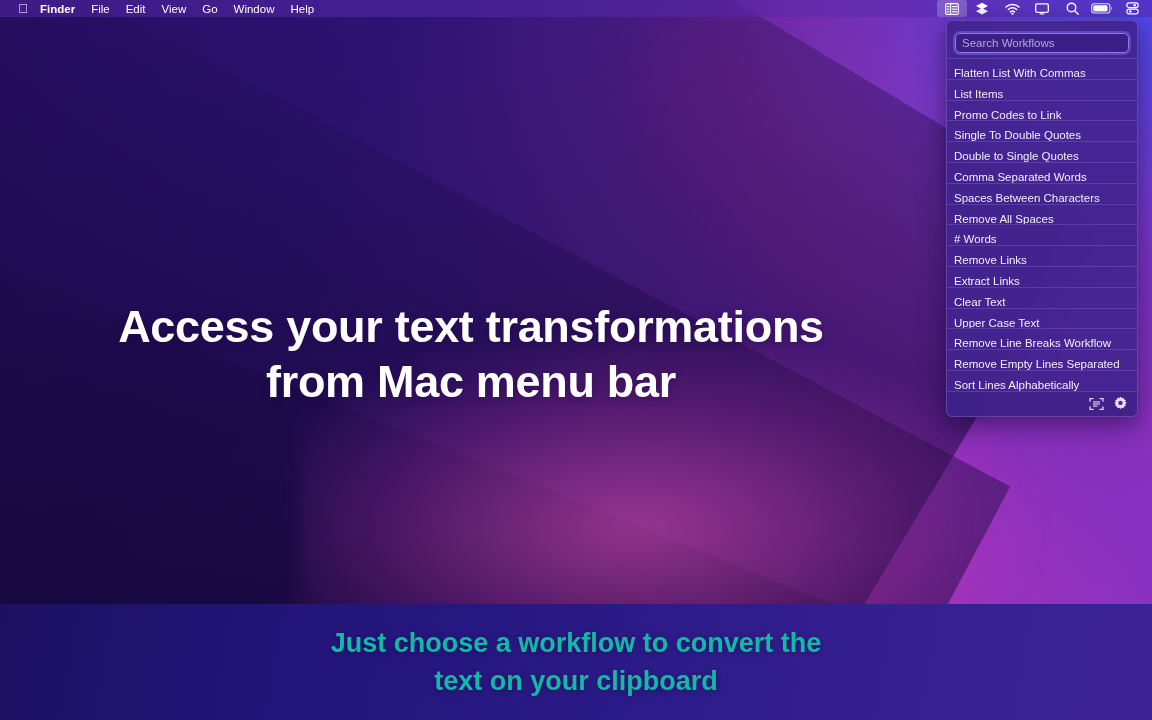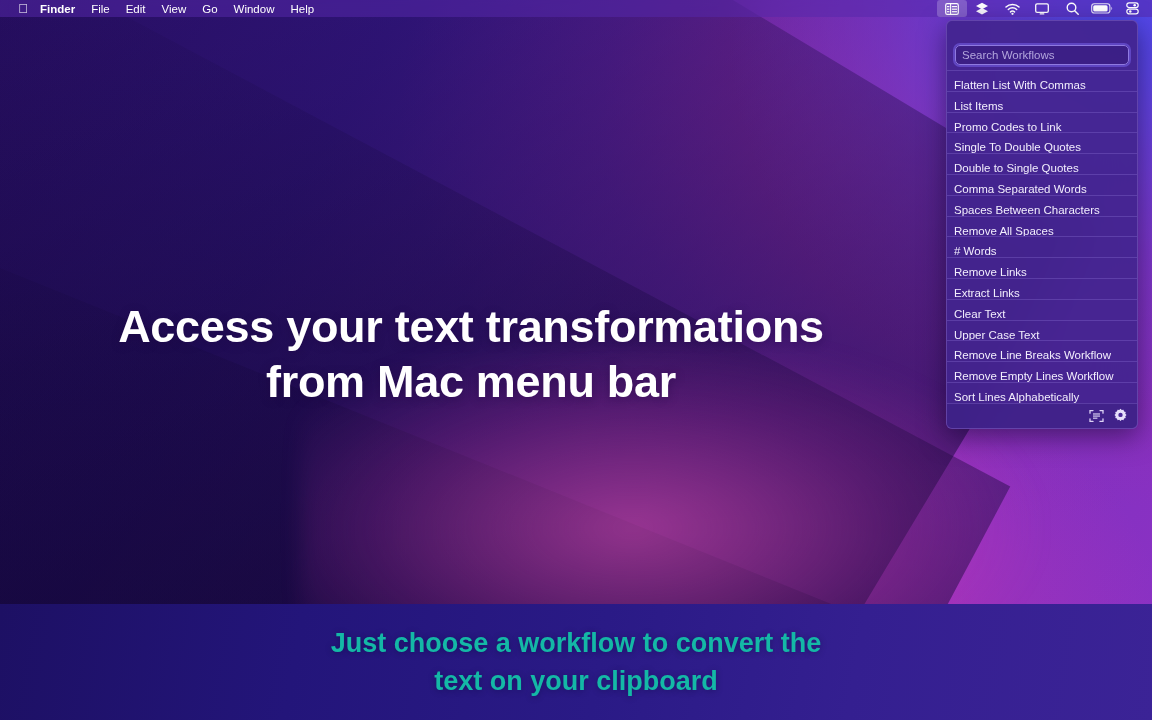--- a/index.html
+++ b/index.html
@@ -105,21 +105,21 @@
   #panel{
     position:absolute; left:946px; top:20px; width:192px;
     background:rgba(66,36,142,0.92);
     backdrop-filter:blur(22px);
     border-radius:6px;
     border:1px solid rgba(168,140,230,0.30);
     box-shadow:0 8px 26px rgba(14,4,40,0.50);
     overflow:hidden;
     z-index:50;
   }
-  #search-wrap{ padding:24px 8px 5px 8px; }
+  #search-wrap{ padding:12px 8px 5px 8px; }
   #search-input{
     width:100%; height:20px;
     border-radius:5px;
     border:1px solid #8f7ae0;
     outline:2px solid rgba(118,98,232,0.55);
     outline-offset:0px;
     background:rgba(58,30,128,0.75);
     color:#ffffff;
     font-family:"Liberation Sans", sans-serif;
     font-size:11.5px;
@@ -264,21 +264,21 @@
     <li class="wf-item">Double to Single Quotes</li>
     <li class="wf-item">Comma Separated Words</li>
     <li class="wf-item">Spaces Between Characters</li>
     <li class="wf-item">Remove All Spaces</li>
     <li class="wf-item"># Words</li>
     <li class="wf-item">Remove Links</li>
     <li class="wf-item">Extract Links</li>
     <li class="wf-item">Clear Text</li>
     <li class="wf-item">Upper Case Text</li>
     <li class="wf-item">Remove Line Breaks Workflow</li>
-    <li class="wf-item">Remove Empty Lines Workflow</li>
+    <li class="wf-item">Remove Empty Lines Separated</li>
     <li class="wf-item">Sort Lines Alphabetically</li>
   </ul>
 
   <div id="panel-footer">
     <div class="footer-icon">
       <svg width="15" height="14" viewBox="0 0 15 14" fill="none">
         <path d="M1 4.2 V1.6 H4.0" stroke="#ddd3f5" stroke-width="1.3" fill="none" stroke-linecap="round"></path>
         <path d="M11.0 1.6 H14 V4.2" stroke="#ddd3f5" stroke-width="1.3" fill="none" stroke-linecap="round"></path>
         <path d="M14 9.8 V12.4 H11.0" stroke="#ddd3f5" stroke-width="1.3" fill="none" stroke-linecap="round"></path>
         <path d="M4.0 12.4 H1 V9.8" stroke="#ddd3f5" stroke-width="1.3" fill="none" stroke-linecap="round"></path>

